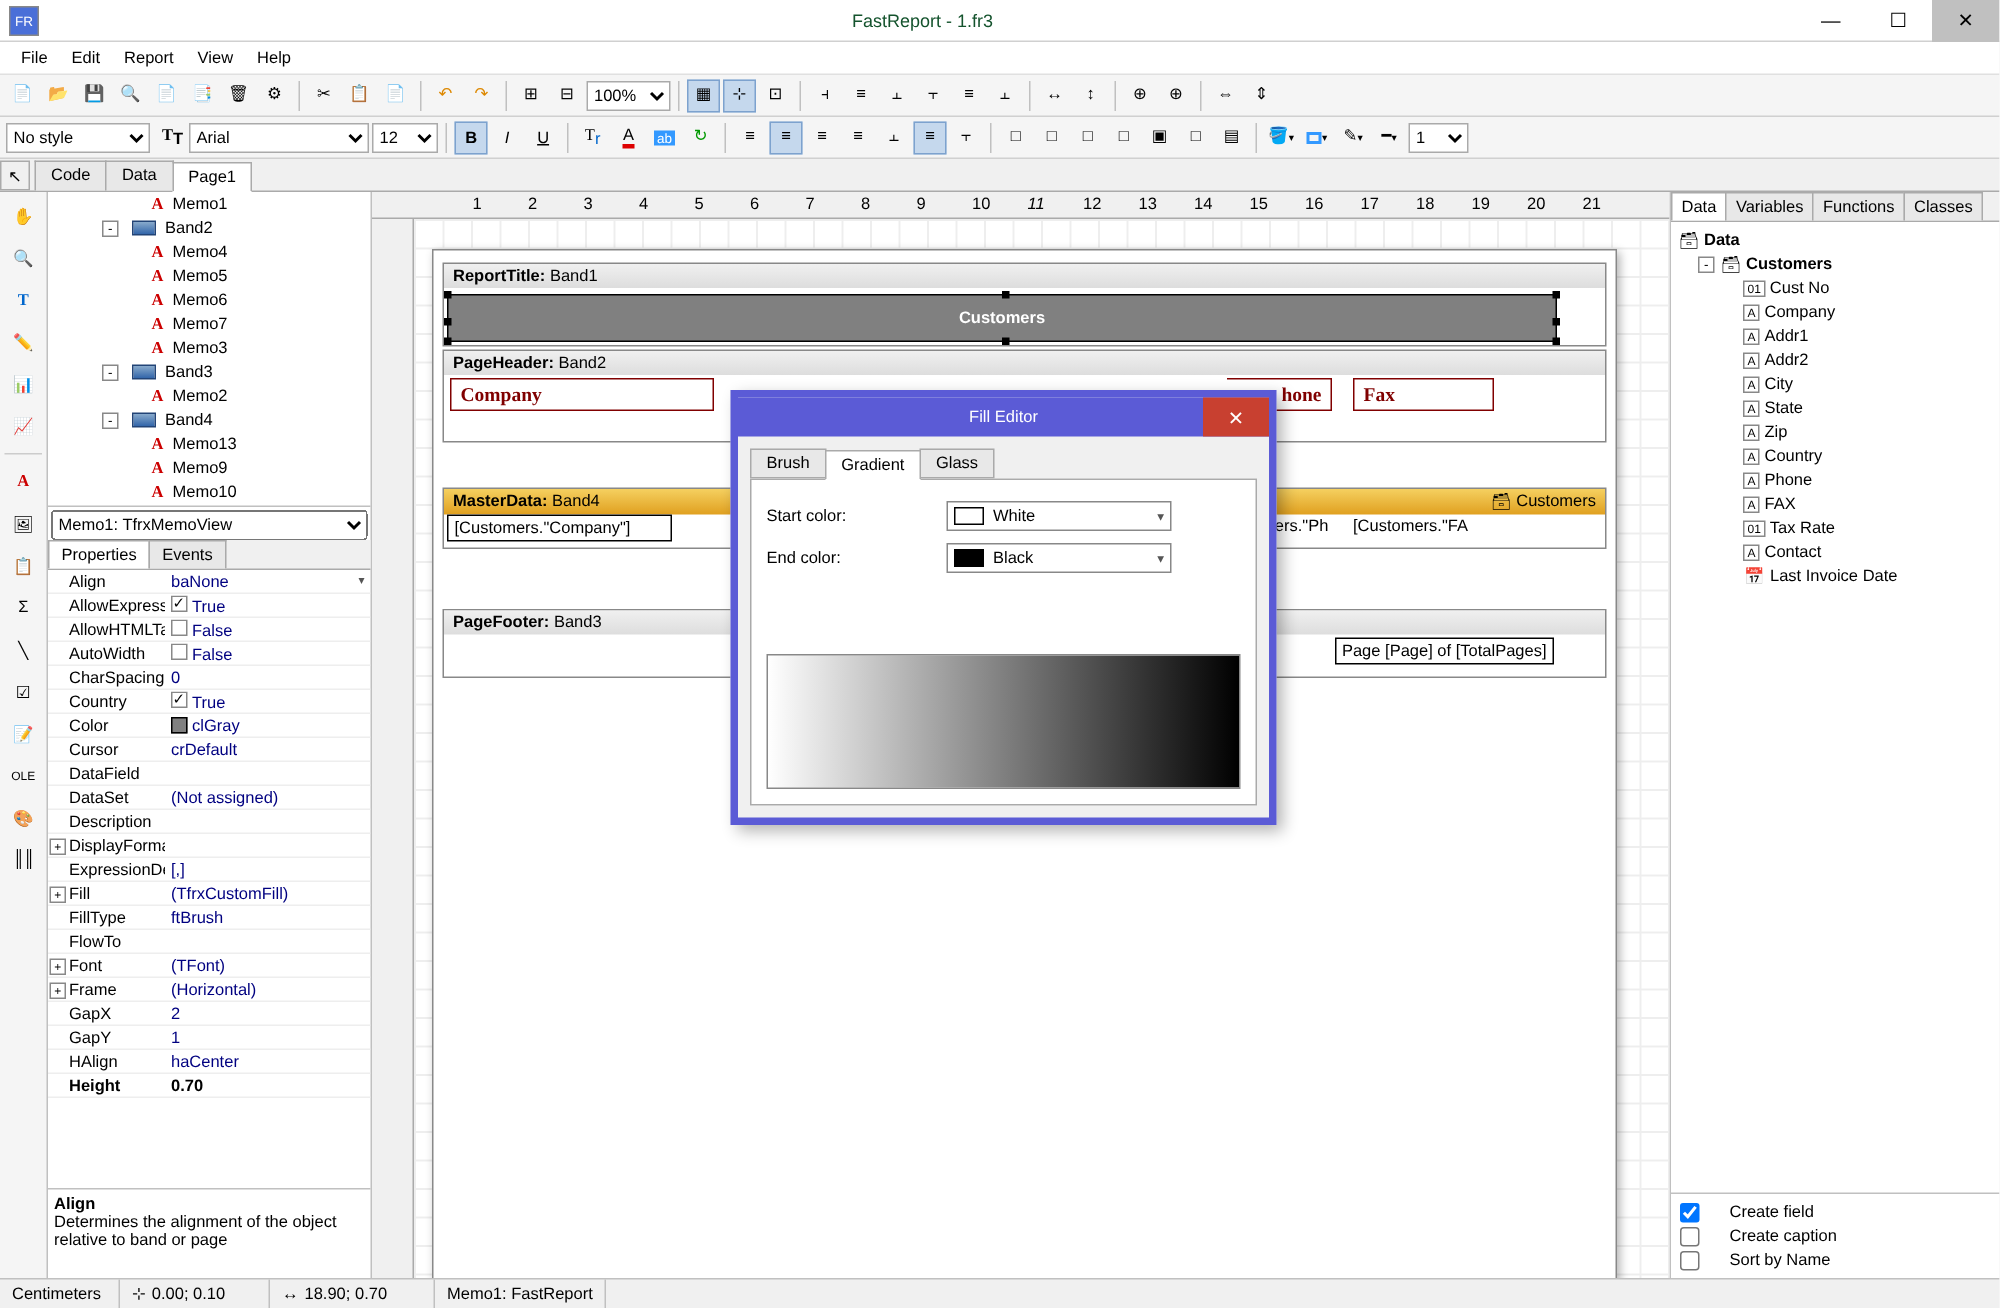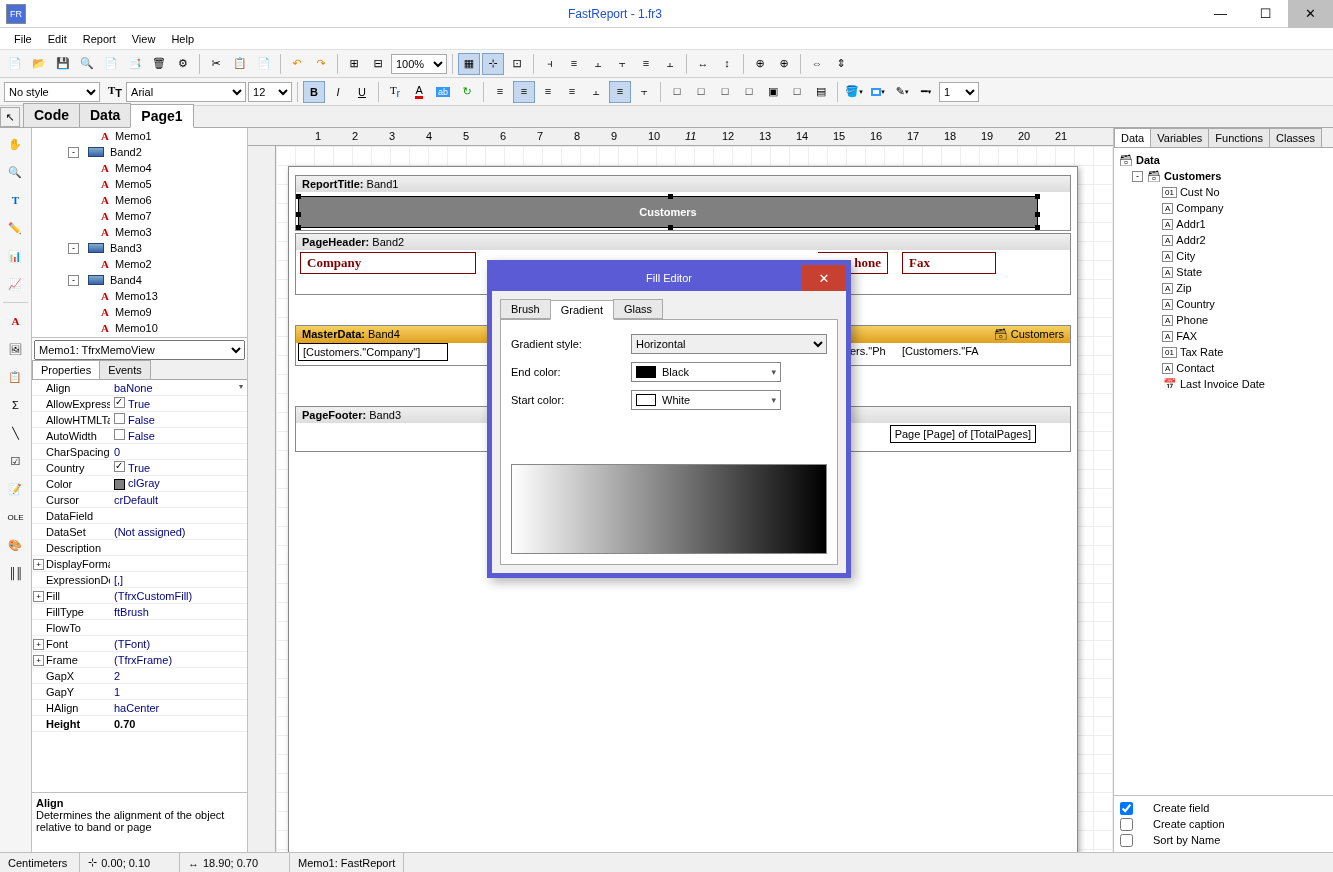--- a/index.html
+++ b/index.html
@@ -1,39 +1,39 @@
 <!DOCTYPE html>
 <html><head>
 <meta charset="utf-8">
 <style>
 * { box-sizing: border-box; margin: 0; padding: 0; font-family: "Segoe UI", Tahoma, sans-serif; font-size: 11px; }
 body { background: #f0f0f0; overflow: hidden; width: 1333px; height: 872px; }
 
 
 .titlebar { height: 28px; background: #fff; display: flex; align-items: center; border-bottom: 1px solid #d0d0d0; }
 .titlebar .app-icon { width: 20px; height: 20px; margin: 0 6px; background: #4a6fd8; border: 1px solid #888; font-size: 9px; color: #fff; display: flex; align-items: center; justify-content: center; }
-.titlebar .title { flex: 1; text-align: center; font-size: 12px; color: #1d4ed8; }
+.titlebar .title { flex: 1; text-align: center; font-size: 12px; color: #14532d; }
 .titlebar .win-controls { display: flex; }
 .titlebar .win-btn { width: 45px; height: 28px; display: flex; align-items: center; justify-content: center; font-size: 13px; cursor: pointer; }
 .titlebar .win-close { background: #c0c0c0; }
 
 
 .menubar { height: 22px; background: #fff; display: flex; align-items: center; padding: 0 6px; border-bottom: 1px solid #e0e0e0; }
 .menubar .menu-item { padding: 2px 8px; cursor: pointer; }
 
 
 .toolbar { height: 28px; background: #f5f5f5; border-bottom: 1px solid #d0d0d0; display: flex; align-items: center; padding: 0 4px; gap: 2px; }
 .tb-btn { width: 22px; height: 22px; display: flex; align-items: center; justify-content: center; cursor: pointer; border: 1px solid transparent; }
 .tb-btn.active { background: #c5d8ed; border: 1px solid #7da2ce; }
 .tb-sep { width: 1px; height: 20px; background: #c0c0c0; margin: 0 3px; }
 .tb-select { height: 20px; font-size: 11px; border: 1px solid #aaa; background: #fff; }
 
 
 .tabs-row { height: 22px; display: flex; background: #f0f0f0; border-bottom: 1px solid #aaa; align-items: flex-end; }
-.tab { padding: 3px 10px; background: #e8e8e8; border: 1px solid #aaa; border-bottom: none; margin-right: -1px; cursor: pointer; font-size: 14px; font-weight: bold;}
+.tab { padding: 3px 10px; background: #e8e8e8; border: 1px solid #aaa; border-bottom: none; margin-right: -1px; cursor: pointer; font-size: 11px;}
 .tab.active { background: #fff; border-bottom: 1px solid #fff; position: relative; top: 1px; }
 .arrow-btn { width: 20px; height: 20px; display: flex; align-items: center; justify-content: center; border: 1px solid #aaa; background: #f0f0f0; margin-right: 3px; cursor: pointer;}
 
 
 .main { display: flex; height: calc(872px - 28px - 22px - 28px - 28px - 22px - 20px); }
 
 
 .left-toolbox { width: 32px; background: #f5f5f5; border-right: 1px solid #c0c0c0; display: flex; flex-direction: column; align-items: center; padding-top: 4px; gap: 4px; }
 .ltb-btn { width: 24px; height: 24px; display: flex; align-items: center; justify-content: center; cursor: pointer; }
 
@@ -508,21 +508,21 @@
         <div class="prop-row">
           <div class="prop-name">FlowTo</div>
           <div class="prop-val"><span></span></div>
         </div>
         <div class="prop-row">
           <div class="prop-name expandable">Font</div>
           <div class="prop-val"><span>(TFont)</span></div>
         </div>
         <div class="prop-row">
           <div class="prop-name expandable">Frame</div>
-          <div class="prop-val"><span>(TfrxFrame)</span></div>
+          <div class="prop-val"><span>(Horizontal)</span></div>
         </div>
         <div class="prop-row">
           <div class="prop-name">GapX</div>
           <div class="prop-val"><span>2</span></div>
         </div>
         <div class="prop-row">
           <div class="prop-name">GapY</div>
           <div class="prop-val"><span>1</span></div>
         </div>
         <div class="prop-row">
@@ -681,37 +681,33 @@
     <div class="dlg-close">✕</div>
   </div>
   <div class="dlg-body">
     <div class="dlg-tabs" id="dlg-tabs">
         <div class="dlg-tab">Brush</div>
         <div class="dlg-tab active">Gradient</div>
         <div class="dlg-tab">Glass</div>
       </div>
     <div class="dlg-panel">
       <div class="dlg-row">
-        <div class="dlg-label">Gradient style:</div>
-        <div class="dlg-ctrl"><select><option>Horizontal</option></select></div>
+        <div class="dlg-label">Start color:</div>
+        <div class="dlg-ctrl">
+          <div class="color-sel">
+            <span class="color-sw" style="background:#ffffff"></span>
+            <span>White</span>
+          </div>
+        </div>
       </div>
       <div class="dlg-row">
         <div class="dlg-label">End color:</div>
         <div class="dlg-ctrl">
           <div class="color-sel">
             <span class="color-sw" style="background:#000"></span>
             <span>Black</span>
           </div>
         </div>
       </div>
-      <div class="dlg-row">
-        <div class="dlg-label">Start color:</div>
-        <div class="dlg-ctrl">
-          <div class="color-sel">
-            <span class="color-sw" style="background:#ffffff"></span>
-            <span>White</span>
-          </div>
-        </div>
-      </div>
       <div class="grad-preview"></div>
     </div>
   </div>
 </div>
 
 </body></html>

